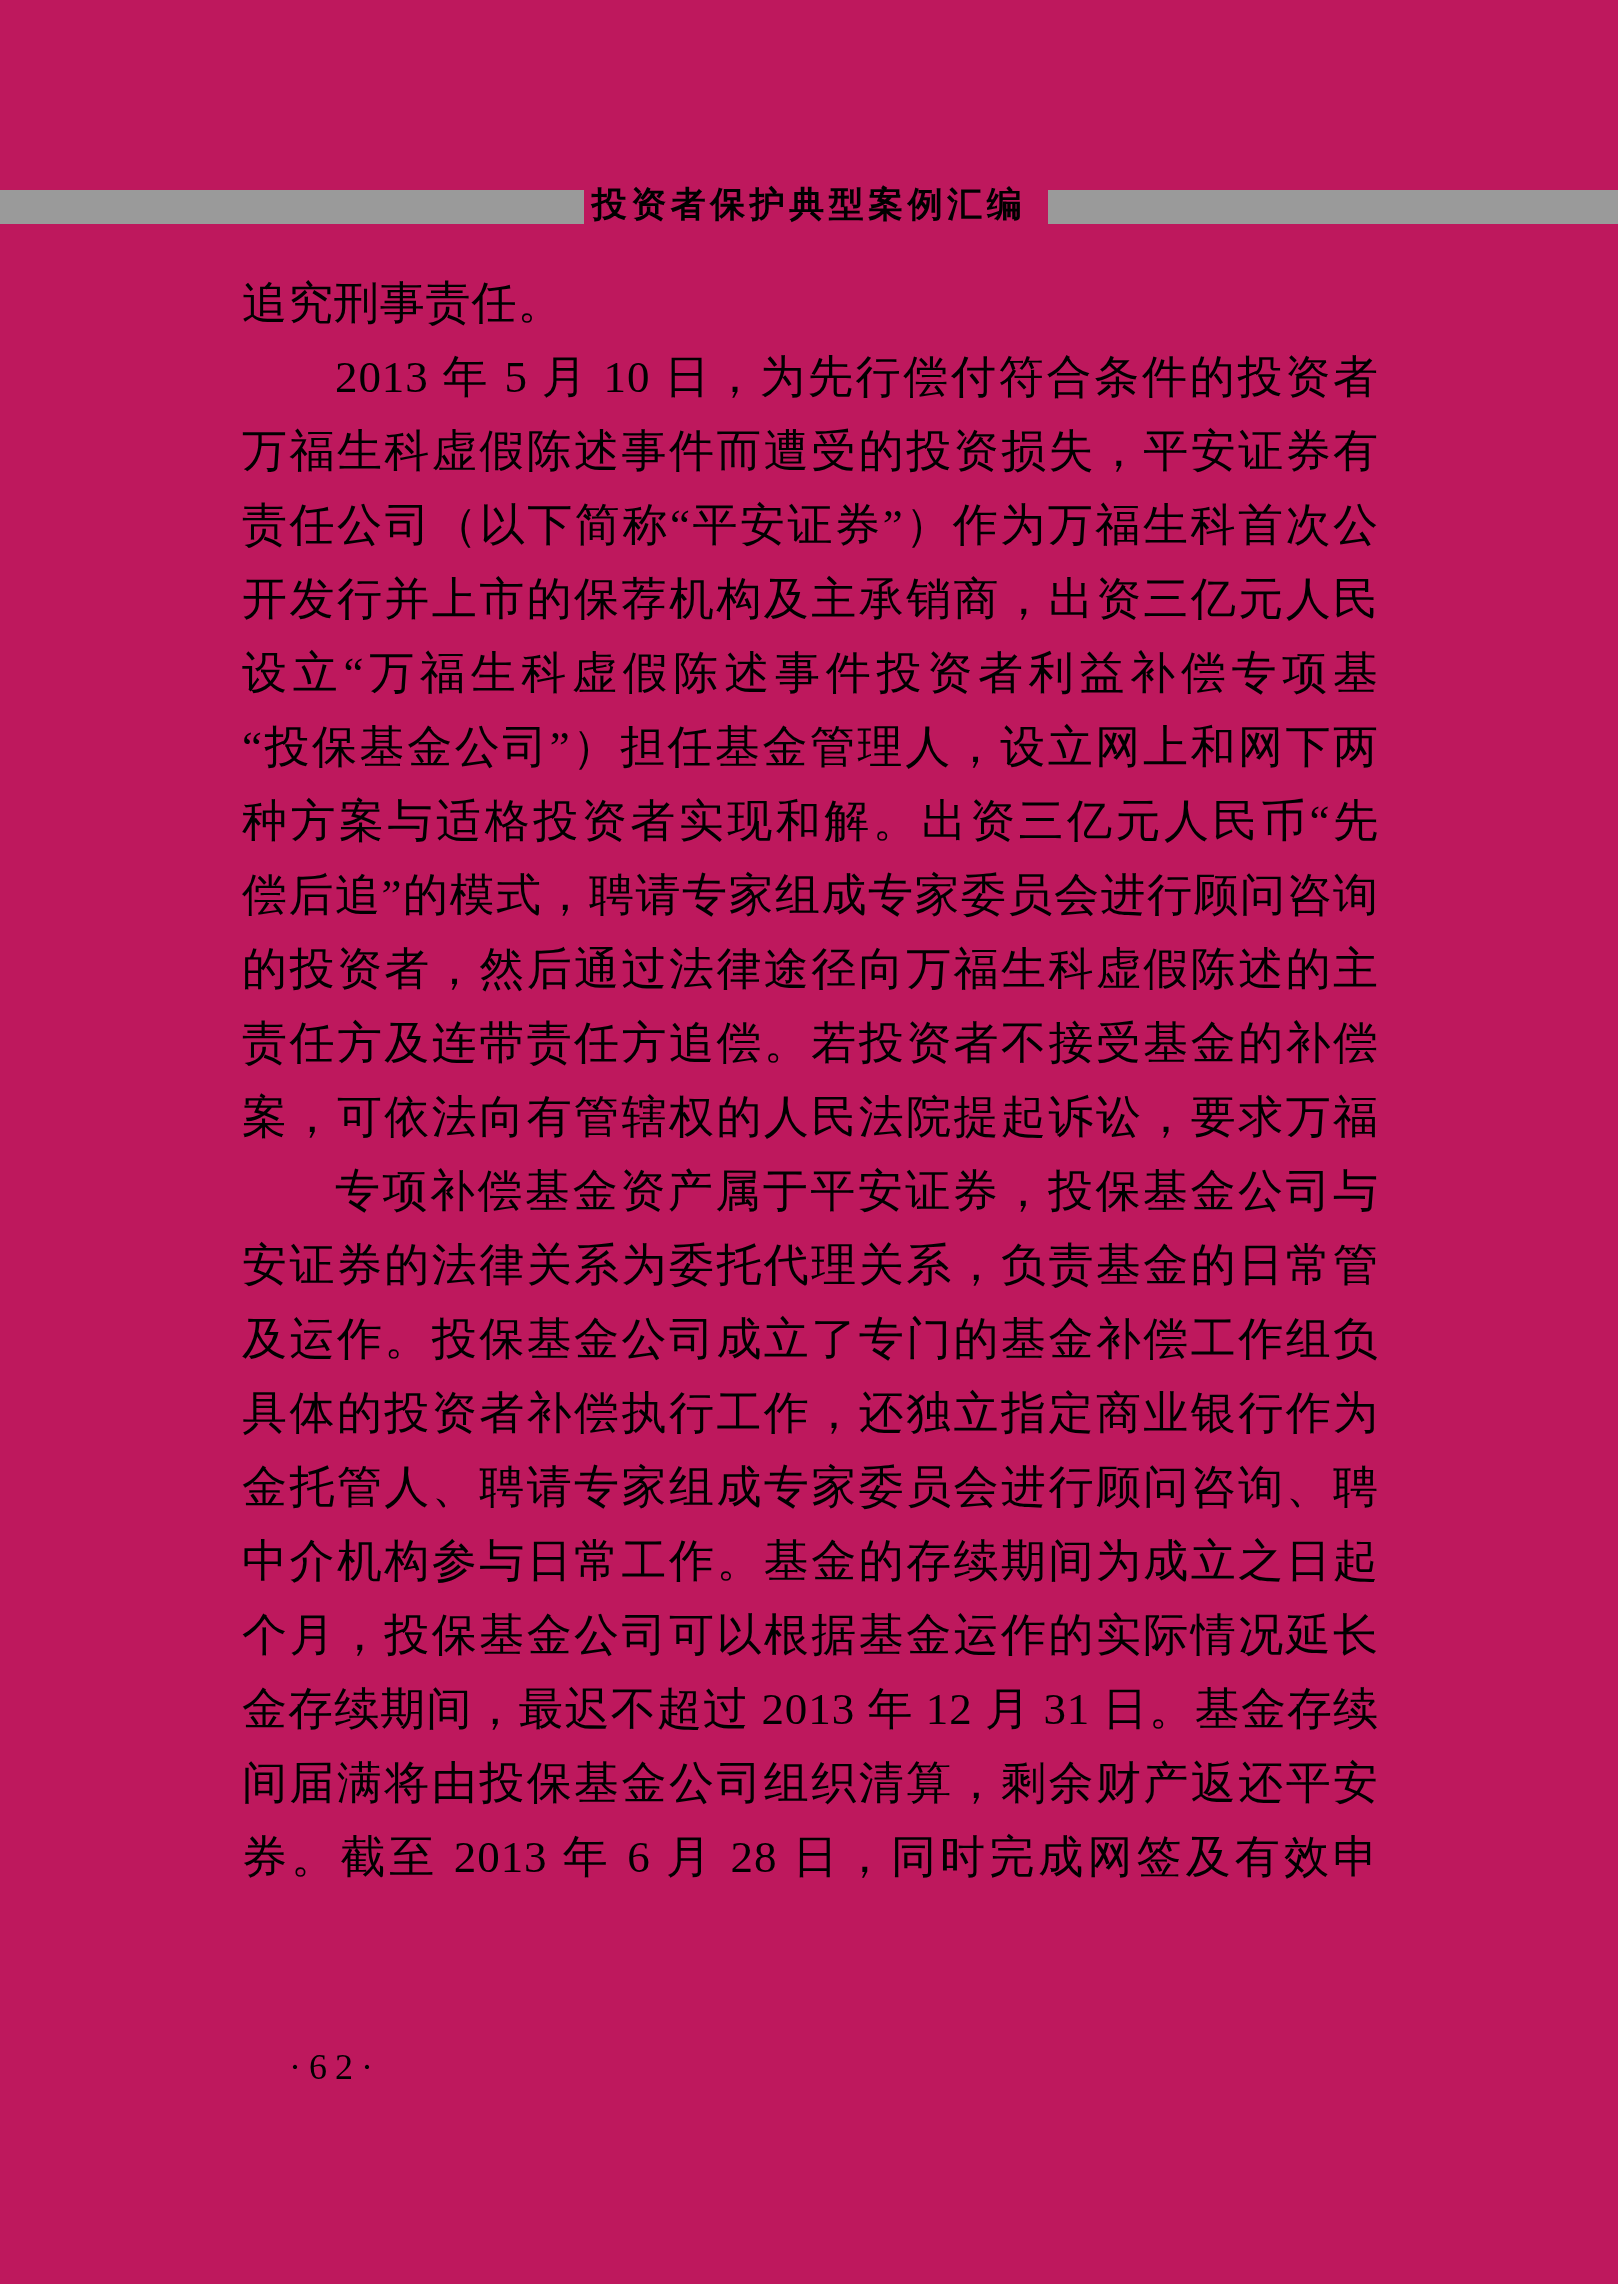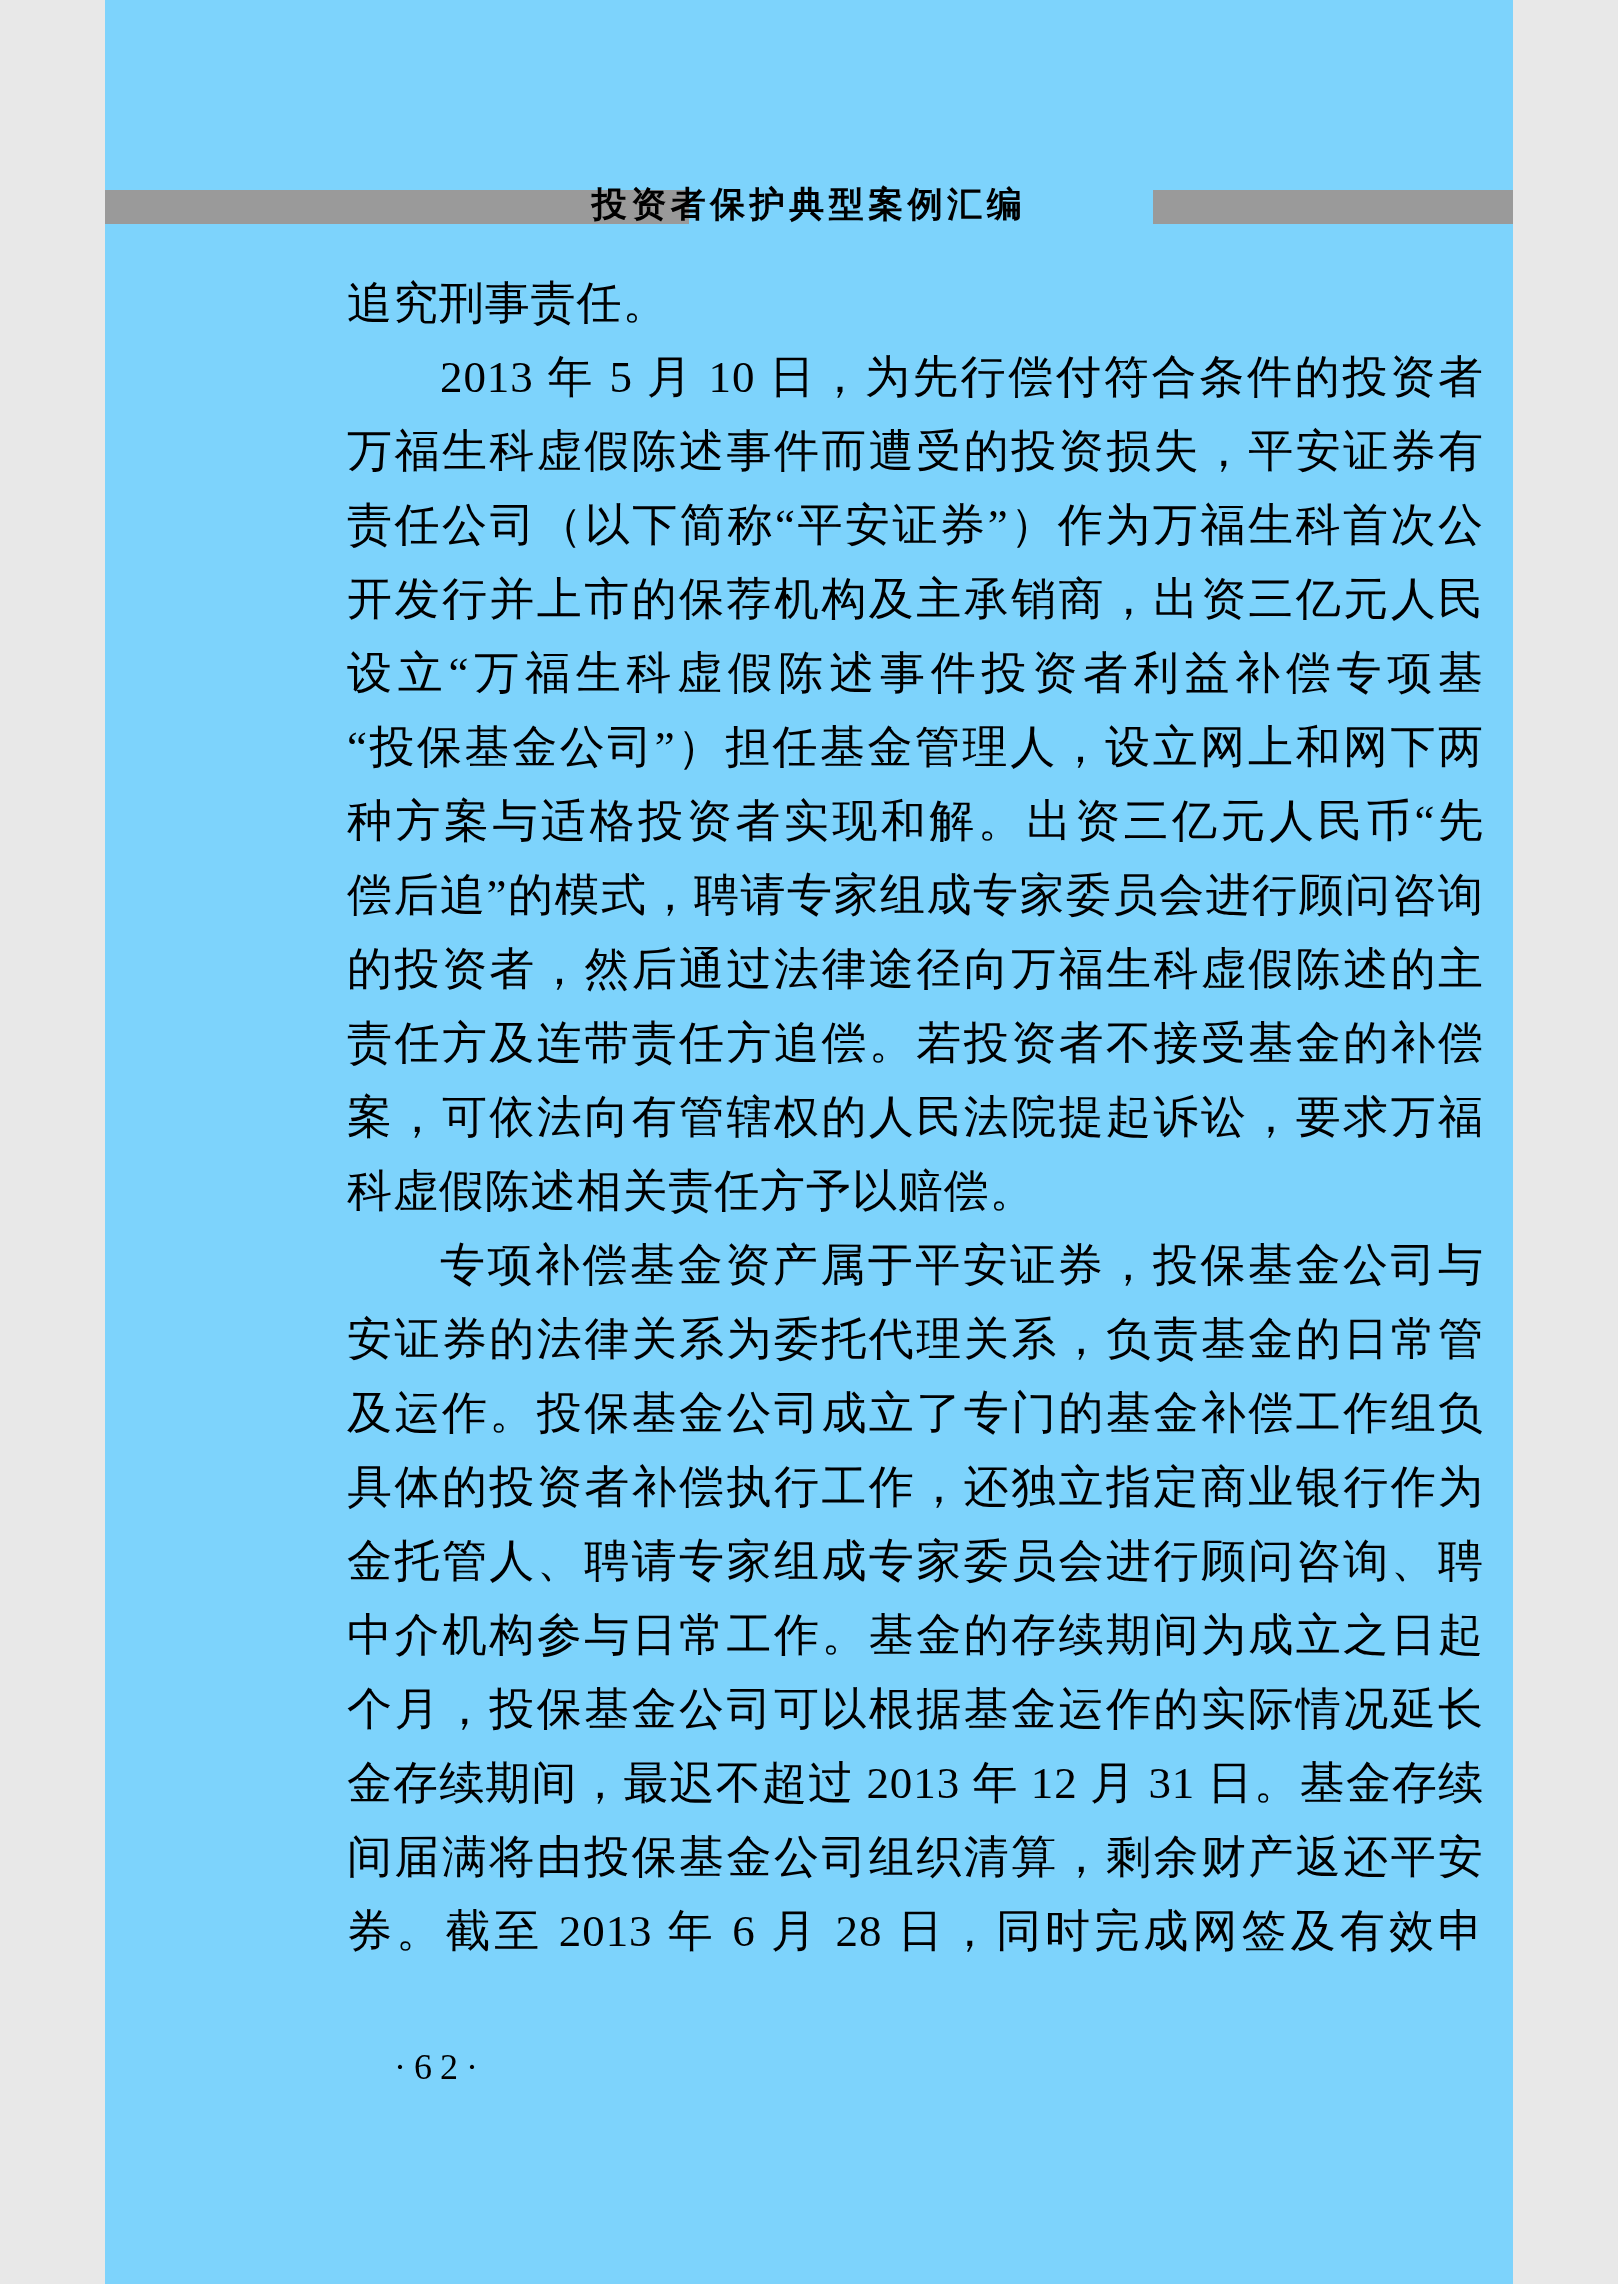--- a/index.html
+++ b/index.html
@@ -1,20 +1,20 @@
 <!DOCTYPE html>
 <html style="font-size:14.3px"><head>
 <meta charset="utf-8">
 <style>
   html, body { margin: 0; padding: 0; background: #e8e8e8; }
   .page {
     position: relative;
-    width: 1408px;
+    width: 1618px;
     height: 2285px;
-    background: #7dd3fc;
+    background: #be185d;
     margin: 0 auto;
     overflow: hidden;
     font-family: "Liberation Serif", "DejaVu Serif", serif;
     color: #000000;
   }
 
   
   .hbar {
     position: absolute;
     top: 190px;
@@ -90,21 +90,20 @@
     <div class="line">万福生科虚假陈述事件而遭受的投资损失，平安证券有限</div>
     <div class="line">责任公司（以下简称“平安证券”）作为万福生科首次公</div>
     <div class="line">开发行并上市的保荐机构及主承销商，出资三亿元人民币</div>
     <div class="line">设立“万福生科虚假陈述事件投资者利益补偿专项基金”，</div>
     <div class="line">“投保基金公司”）担任基金管理人，设立网上和网下两</div>
     <div class="line">种方案与适格投资者实现和解。出资三亿元人民币“先</div>
     <div class="line">偿后追”的模式，聘请专家组成专家委员会进行顾问咨询</div>
     <div class="line">的投资者，然后通过法律途径向万福生科虚假陈述的主要</div>
     <div class="line">责任方及连带责任方追偿。若投资者不接受基金的补偿方</div>
     <div class="line">案，可依法向有管辖权的人民法院提起诉讼，要求万福生</div>
-    <div class="line para-end">科虚假陈述相关责任方予以赔偿。</div>
     <div class="line indent">专项补偿基金资产属于平安证券，投保基金公司与平</div>
     <div class="line">安证券的法律关系为委托代理关系，负责基金的日常管理</div>
     <div class="line">及运作。投保基金公司成立了专门的基金补偿工作组负责</div>
     <div class="line">具体的投资者补偿执行工作，还独立指定商业银行作为基</div>
     <div class="line">金托管人、聘请专家组成专家委员会进行顾问咨询、聘请</div>
     <div class="line">中介机构参与日常工作。基金的存续期间为成立之日起 2</div>
     <div class="line">个月，投保基金公司可以根据基金运作的实际情况延长基</div>
     <div class="line">金存续期间，最迟不超过 2013 年 12 月 31 日。基金存续期</div>
     <div class="line">间届满将由投保基金公司组织清算，剩余财产返还平安证</div>
     <div class="line">券。截至 2013 年 6 月 28 日，同时完成网签及有效申报、</div>

